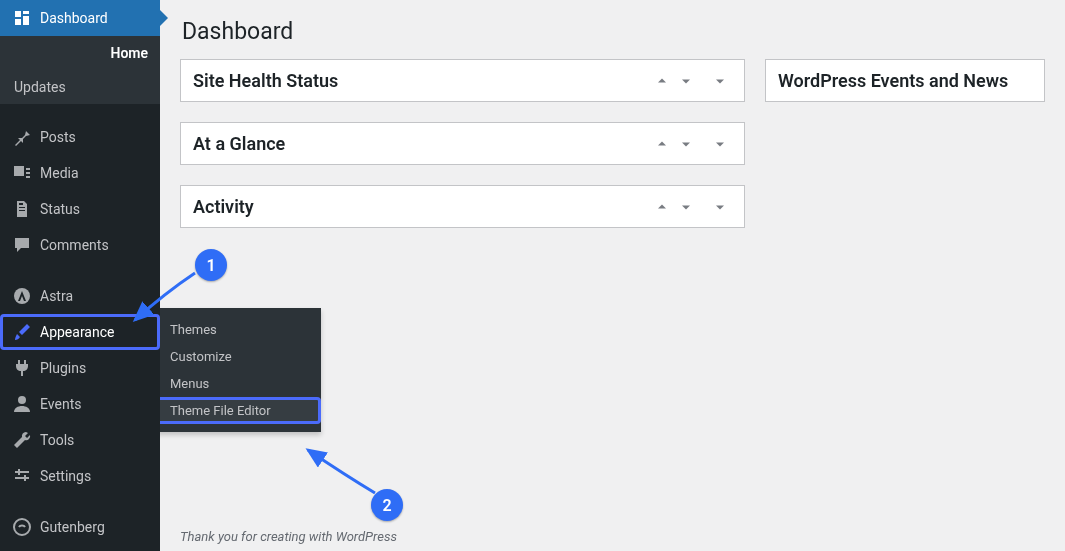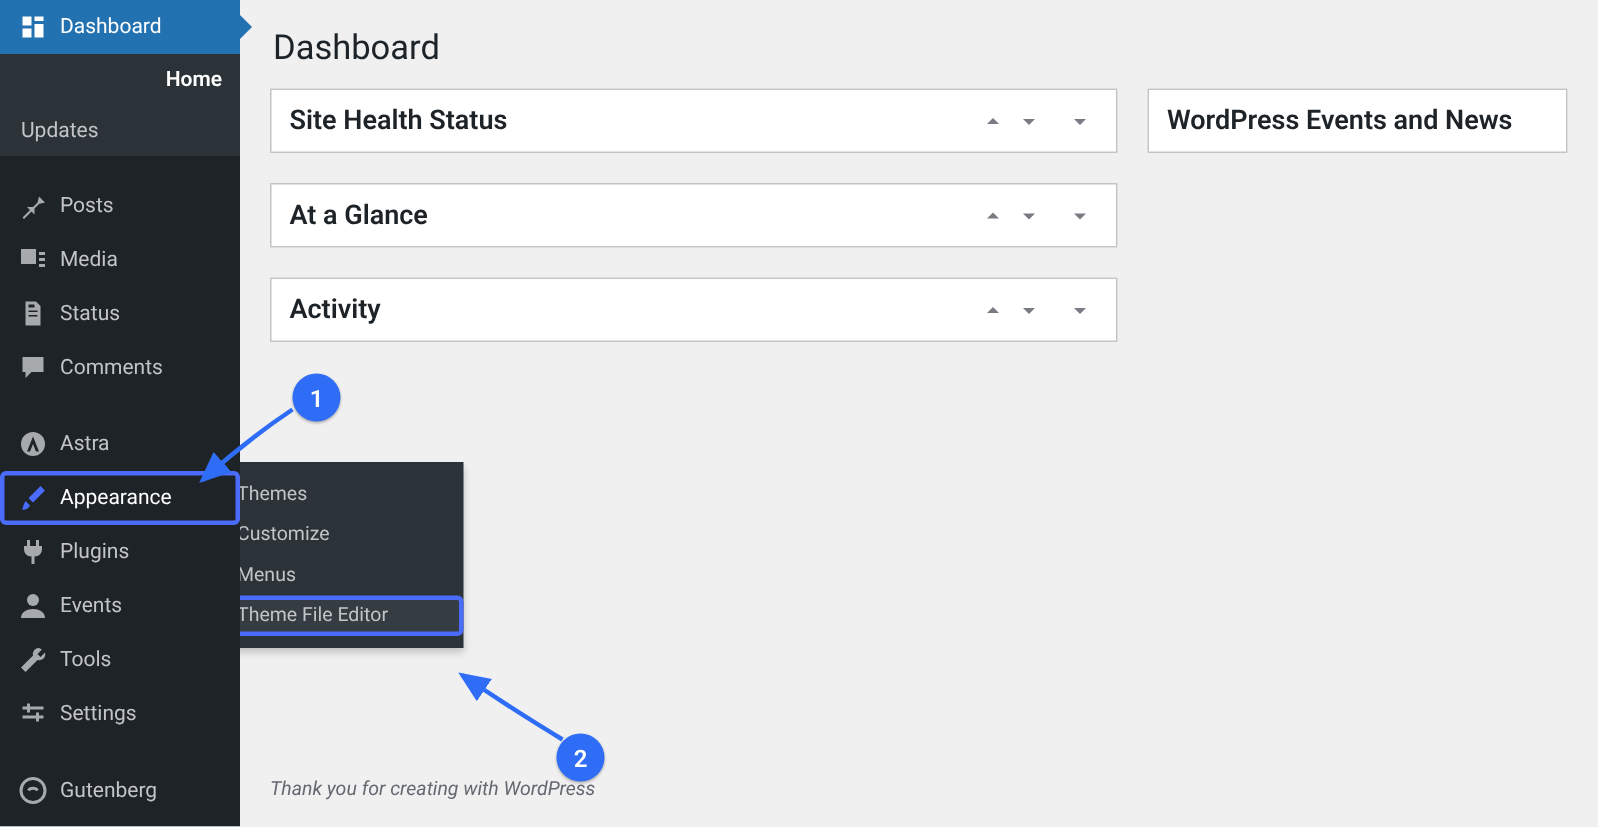--- a/index.html
+++ b/index.html
@@ -11,40 +11,40 @@
     .menu-item .icon svg { width:20px; height:20px; fill:#a7aaad; }
     .menu-item.active { background:#2271b1; color:#fff; }
     .menu-item.active .icon svg { fill:#fff; }
     .menu-item.sub { padding-left:14px; background:#2c3338; color:#c3c4c7; }
     .menu-item.sub.current { font-weight:600; color:#fff;justify-content:flex-end; }
     .menu-item.highlight-box { outline:3px solid #4b6bfb; outline-offset:-3px; border-radius:4px; color:#ffffff; }
     .menu-item.highlight-box .icon svg { fill:#4b6bfb; }
     .menu-sep { height:15px; }
     .pointer { position:absolute; left:160px; top:10px; width:0; height:0; border-top:8px solid transparent; border-bottom:8px solid transparent; border-left:8px solid #2271b1; }
 
-    .flyout { position:absolute; left:144px; top:308px; width:165px; background:#2c3338; color:#c3c4c7; padding:8px 0; box-shadow:0 3px 5px rgba(0,0,0,.2); z-index:4; }
+    .flyout { position:absolute; left:156px; top:308px; width:165px; background:#2c3338; color:#c3c4c7; padding:8px 0; box-shadow:0 3px 5px rgba(0,0,0,.2); z-index:4; }
     .flyout-item { padding:6px 14px; font-size:13px; cursor:pointer; }
     .flyout-item.hl { outline:3px solid #4b6bfb; outline-offset:-3px; border-radius:4px; background:rgba(255,255,255,.05); }
 
     .main { flex:1; padding:0 20px; position:relative; }
     .page-title { font-size:23px; font-weight:400; color:#1d2327; margin:18px 0 14px 2px; }
     .cols { display:flex; gap:20px; }
     .col-left { width:565px; }
     .col-right { flex:1; }
     .metabox { background:#fff; border:1px solid #c3c4c7; margin-bottom:20px; }
     .metabox-head { display:flex; align-items:center; padding:10px 12px; font-size:18px; font-weight:600; color:#1d2327; }
     .metabox-head .title { flex:1; }
     .handle { display:inline-flex; align-items:center; justify-content:center; color:#787c82; padding:0 4px; cursor:pointer; }
     .handle svg { width:16px; height:16px; fill:#787c82; }
 
     .badge { position:absolute; width:32px; height:32px; border-radius:50%; background:#2f6df6; color:#fff; font-weight:600; font-size:16px; display:flex; align-items:center; justify-content:center; box-shadow:0 1px 2px rgba(0,0,0,.3); z-index:20; }
     .arrow { position:absolute; pointer-events:none; z-index:15; }
     .arrow svg { overflow:visible; }
 
-    .footer-txt { position:absolute; bottom:17px; left:20px; font-size:13px; color:#646970; font-style:italic; }
+    .footer-txt { position:absolute; bottom:7px; left:20px; font-size:13px; color:#646970; font-style:italic; }
   </style>
 </head>
 <body>
 
 <div class="sidebar">
   <div class="pointer"></div>
 
   <div class="menu-item active">
     <span class="icon">
         <svg viewBox="0 0 20 20">

